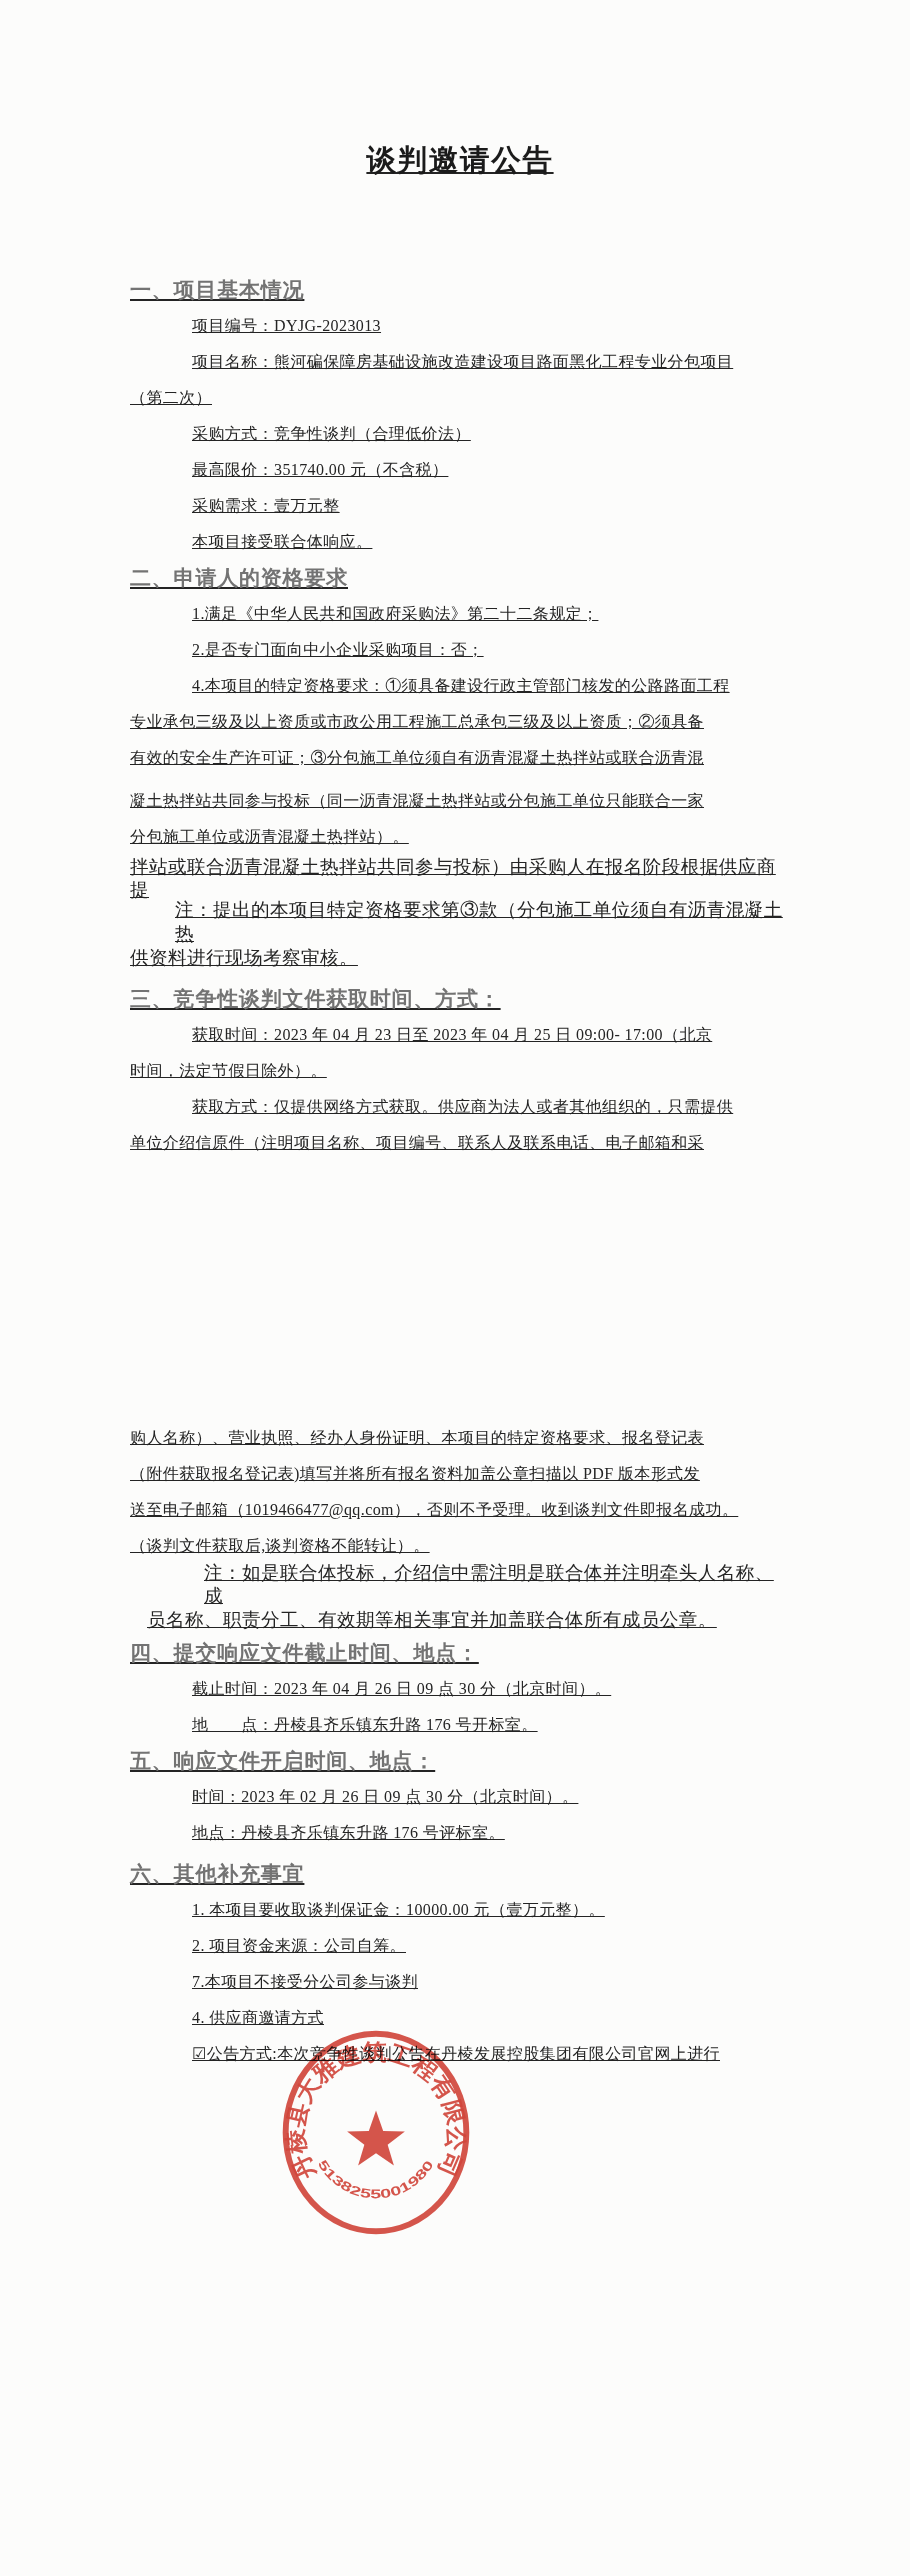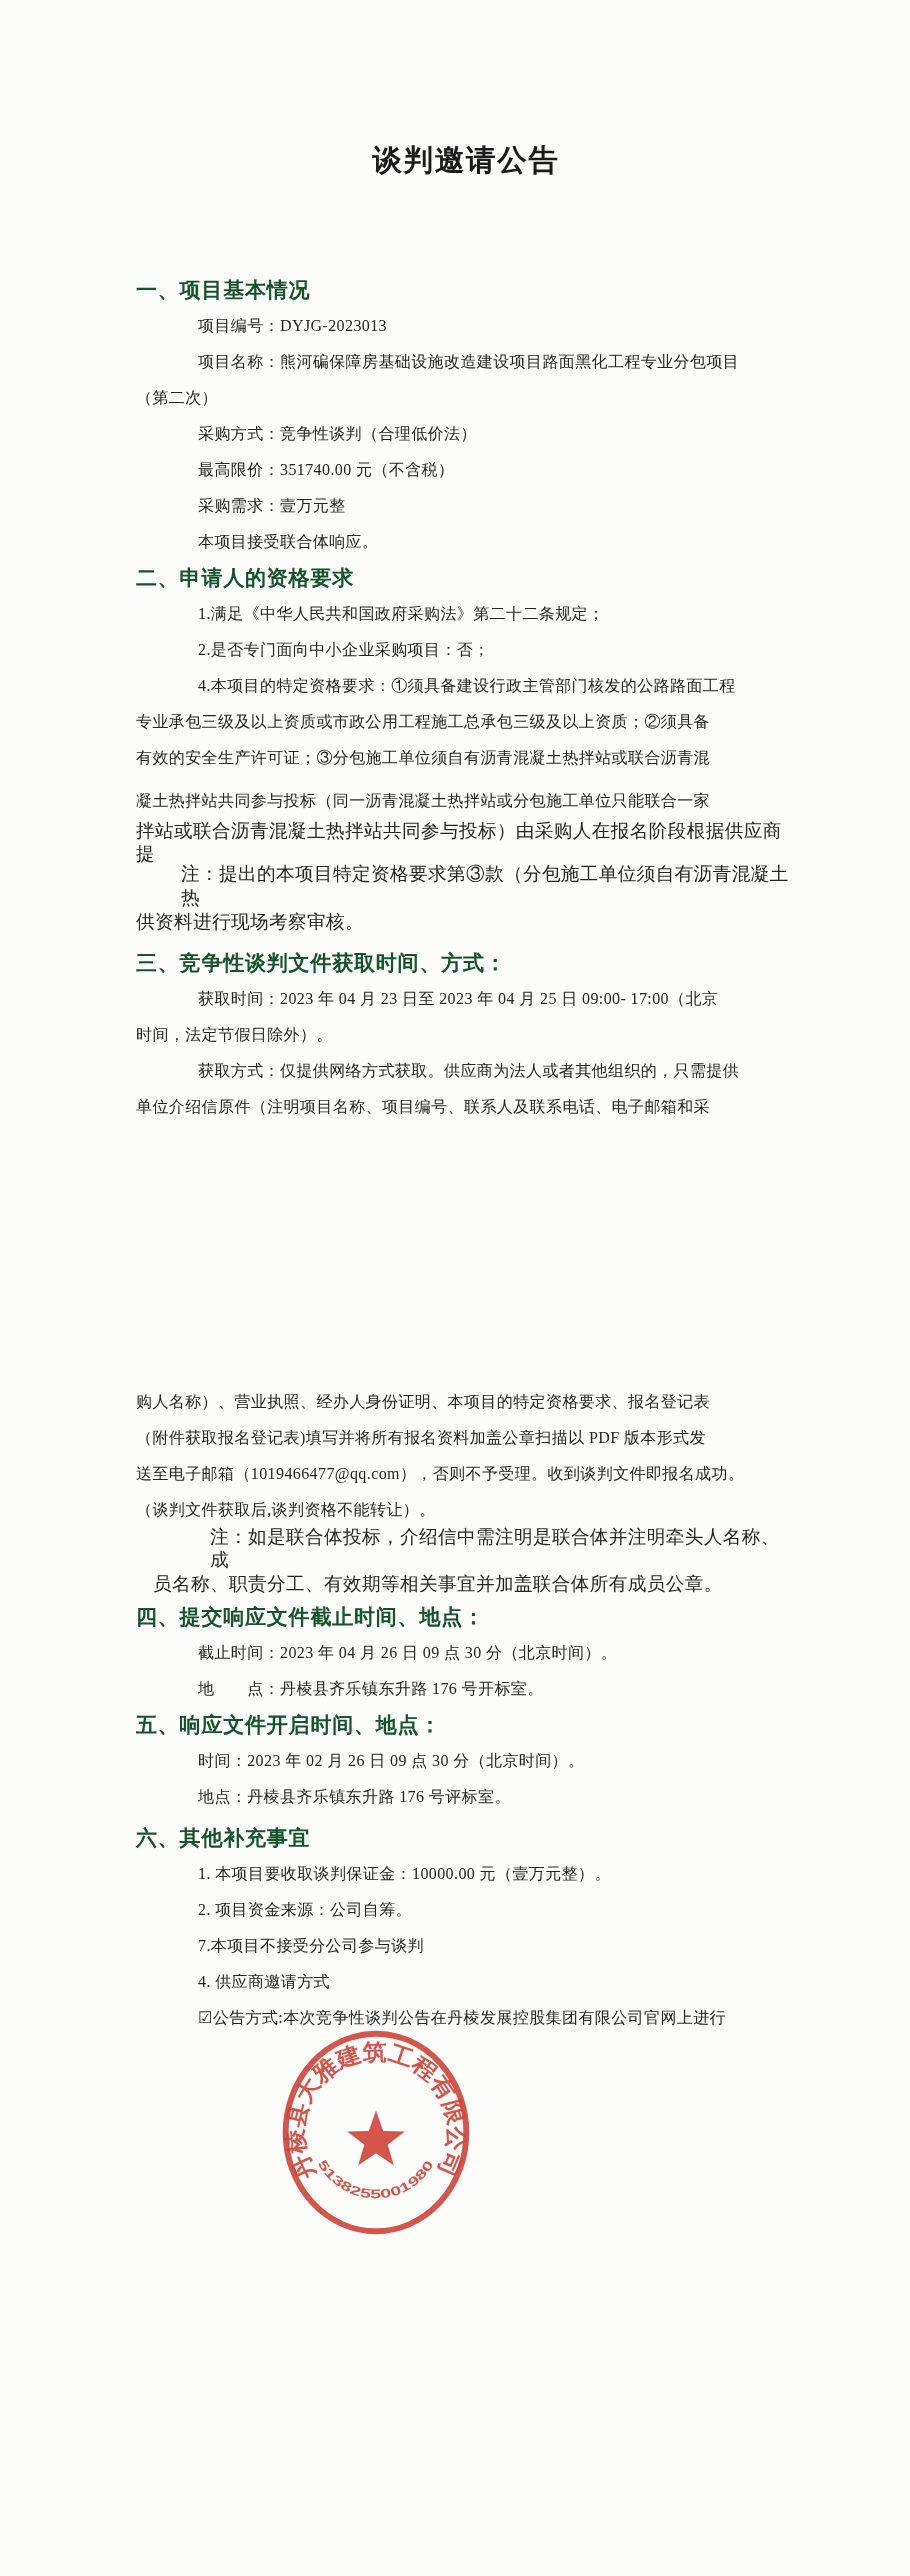--- a/index.html
+++ b/index.html
@@ -5,29 +5,29 @@
   html,body{margin:0;padding:0;background:#dedede;}
   .page{
     position:relative;
     width:911px;height:2576px;
     margin:0 auto;
     background:#fcfcfb;
     color:#242424;
     font-family:"Liberation Serif","DejaVu Serif",serif;
     overflow:hidden;
   }
-  .content{position:absolute;left:136px;top:142px;width:660px;}
+  .content{position:absolute;left:130px;top:142px;width:660px;text-decoration:underline;}
   .title{
     font-family:"Liberation Serif","DejaVu Serif",serif;
     font-weight:700;font-size:29.5px;letter-spacing:1.7px;
     text-align:center;line-height:37px;color:#1b1b1b;
   }
   .h{
     font-family:"Liberation Sans","DejaVu Sans",sans-serif;
-    font-weight:700;font-size:21px;line-height:36px;color:#14532d;
+    font-weight:700;font-size:21px;line-height:36px;color:#737373;
     letter-spacing:0.8px;
   }
   .t{font-size:16px;line-height:36px;letter-spacing:0.4px;}
   .note{font-size:18.6px;line-height:23.6px;letter-spacing:0.4px;}
   .ind{padding-left:62px;}
   .ind-n1{padding-left:45px;}
   .ind-n2{padding-left:74px;}
   .ind-n3{padding-left:17px;}
   .mt-title{margin-top:93px;}
   .mt8{margin-top:6.7px;}
@@ -61,20 +61,21 @@
     </div>
 
     <div>
       <div class="h">二、申请人的资格要求</div>
       <div class="t ind">1.满足《中华人民共和国政府采购法》第二十二条规定；</div>
       <div class="t ind">2.是否专门面向中小企业采购项目：否；</div>
       <div class="t ind">4.本项目的特定资格要求：①须具备建设行政主管部门核发的公路路面工程</div>
       <div class="t">专业承包三级及以上资质或市政公用工程施工总承包三级及以上资质；②须具备</div>
       <div class="t">有效的安全生产许可证；③分包施工单位须自有沥青混凝土热拌站或联合沥青混</div>
       <div class="t mt8">凝土热拌站共同参与投标（同一沥青混凝土热拌站或分包施工单位只能联合一家</div>
+      <div class="t">分包施工单位或沥青混凝土热拌站）。</div>
       <div class="note">拌站或联合沥青混凝土热拌站共同参与投标）由采购人在报名阶段根据供应商提</div>
       <div class="note ind-n1 mtneg">注：提出的本项目特定资格要求第③款（分包施工单位须自有沥青混凝土热</div>
       <div class="note">供资料进行现场考察审核。</div>
     </div>
 
     <div>
       <div class="h mt14">三、竞争性谈判文件获取时间、方式：</div>
       <div class="t ind">获取时间：2023 年 04 月 23 日至 2023 年 04 月 25 日 09:00- 17:00（北京</div>
       <div class="t">时间，法定节假日除外）。</div>
       <div class="t ind">获取方式：仅提供网络方式获取。供应商为法人或者其他组织的，只需提供</div>

